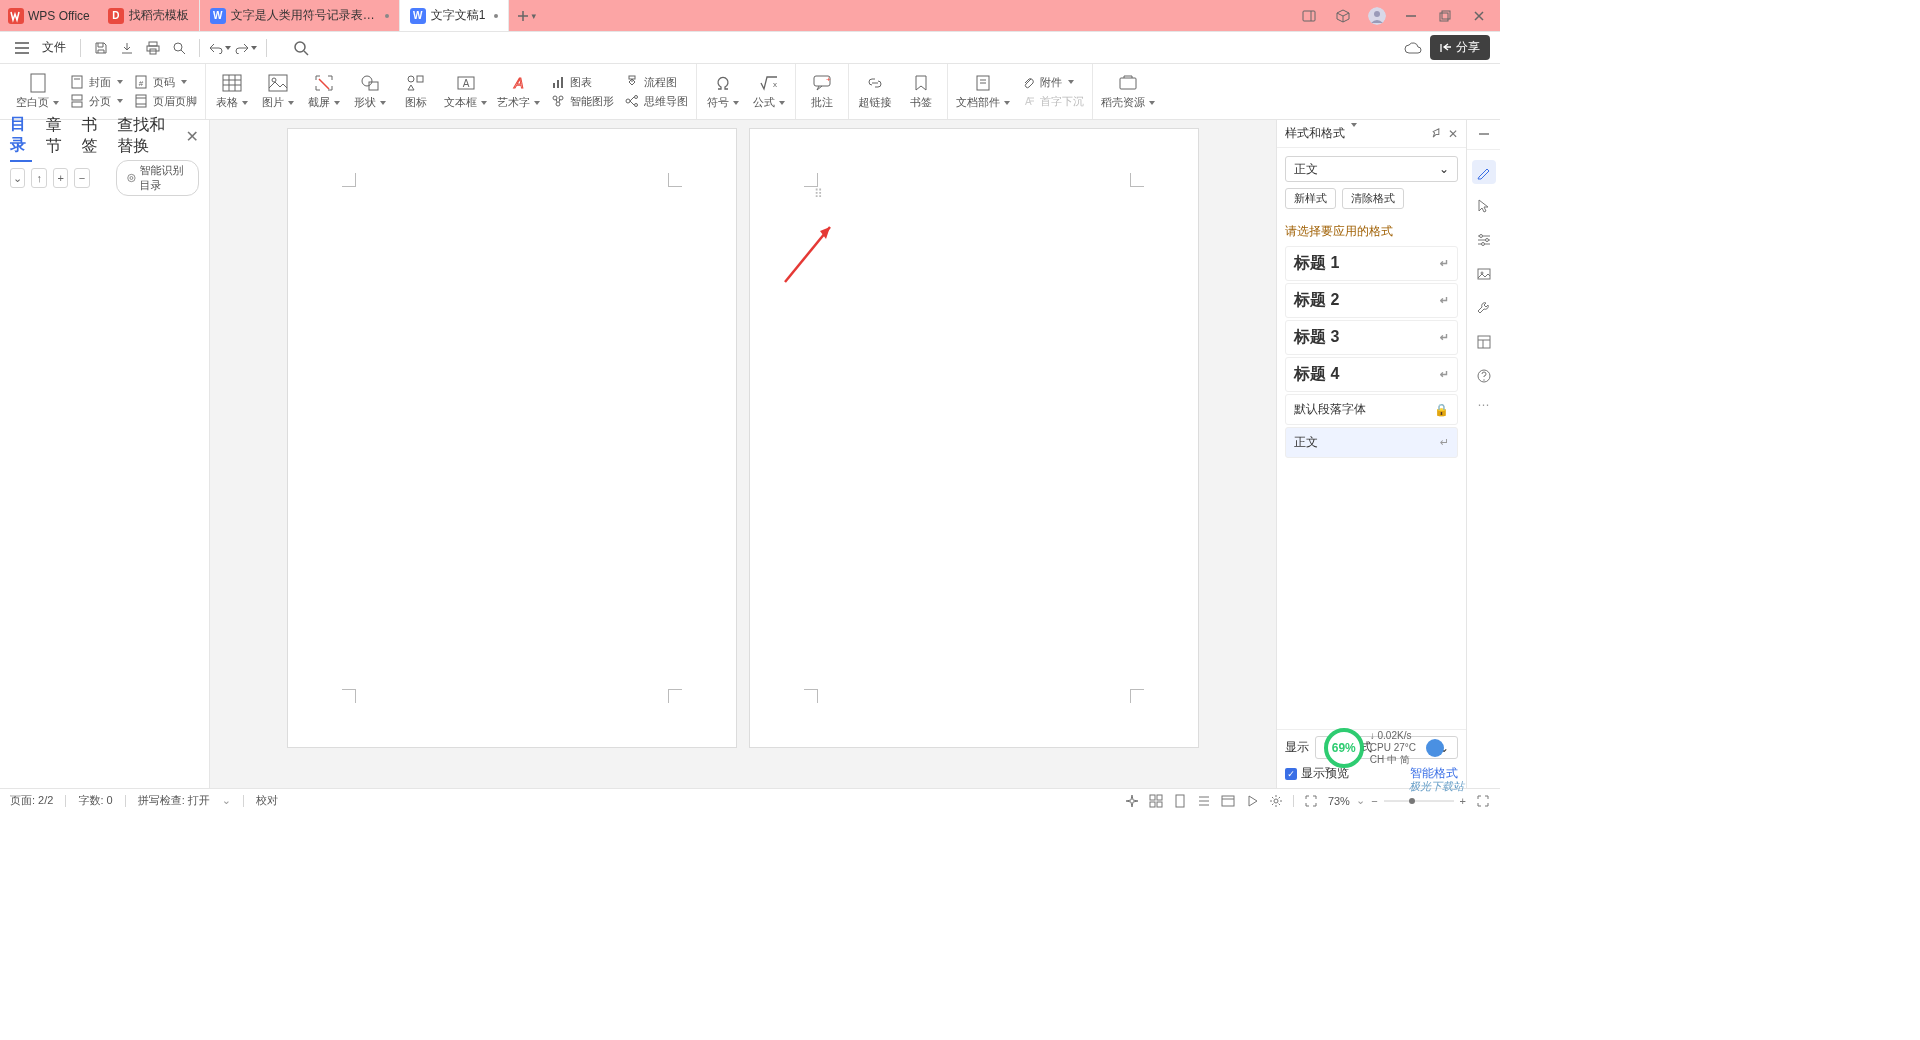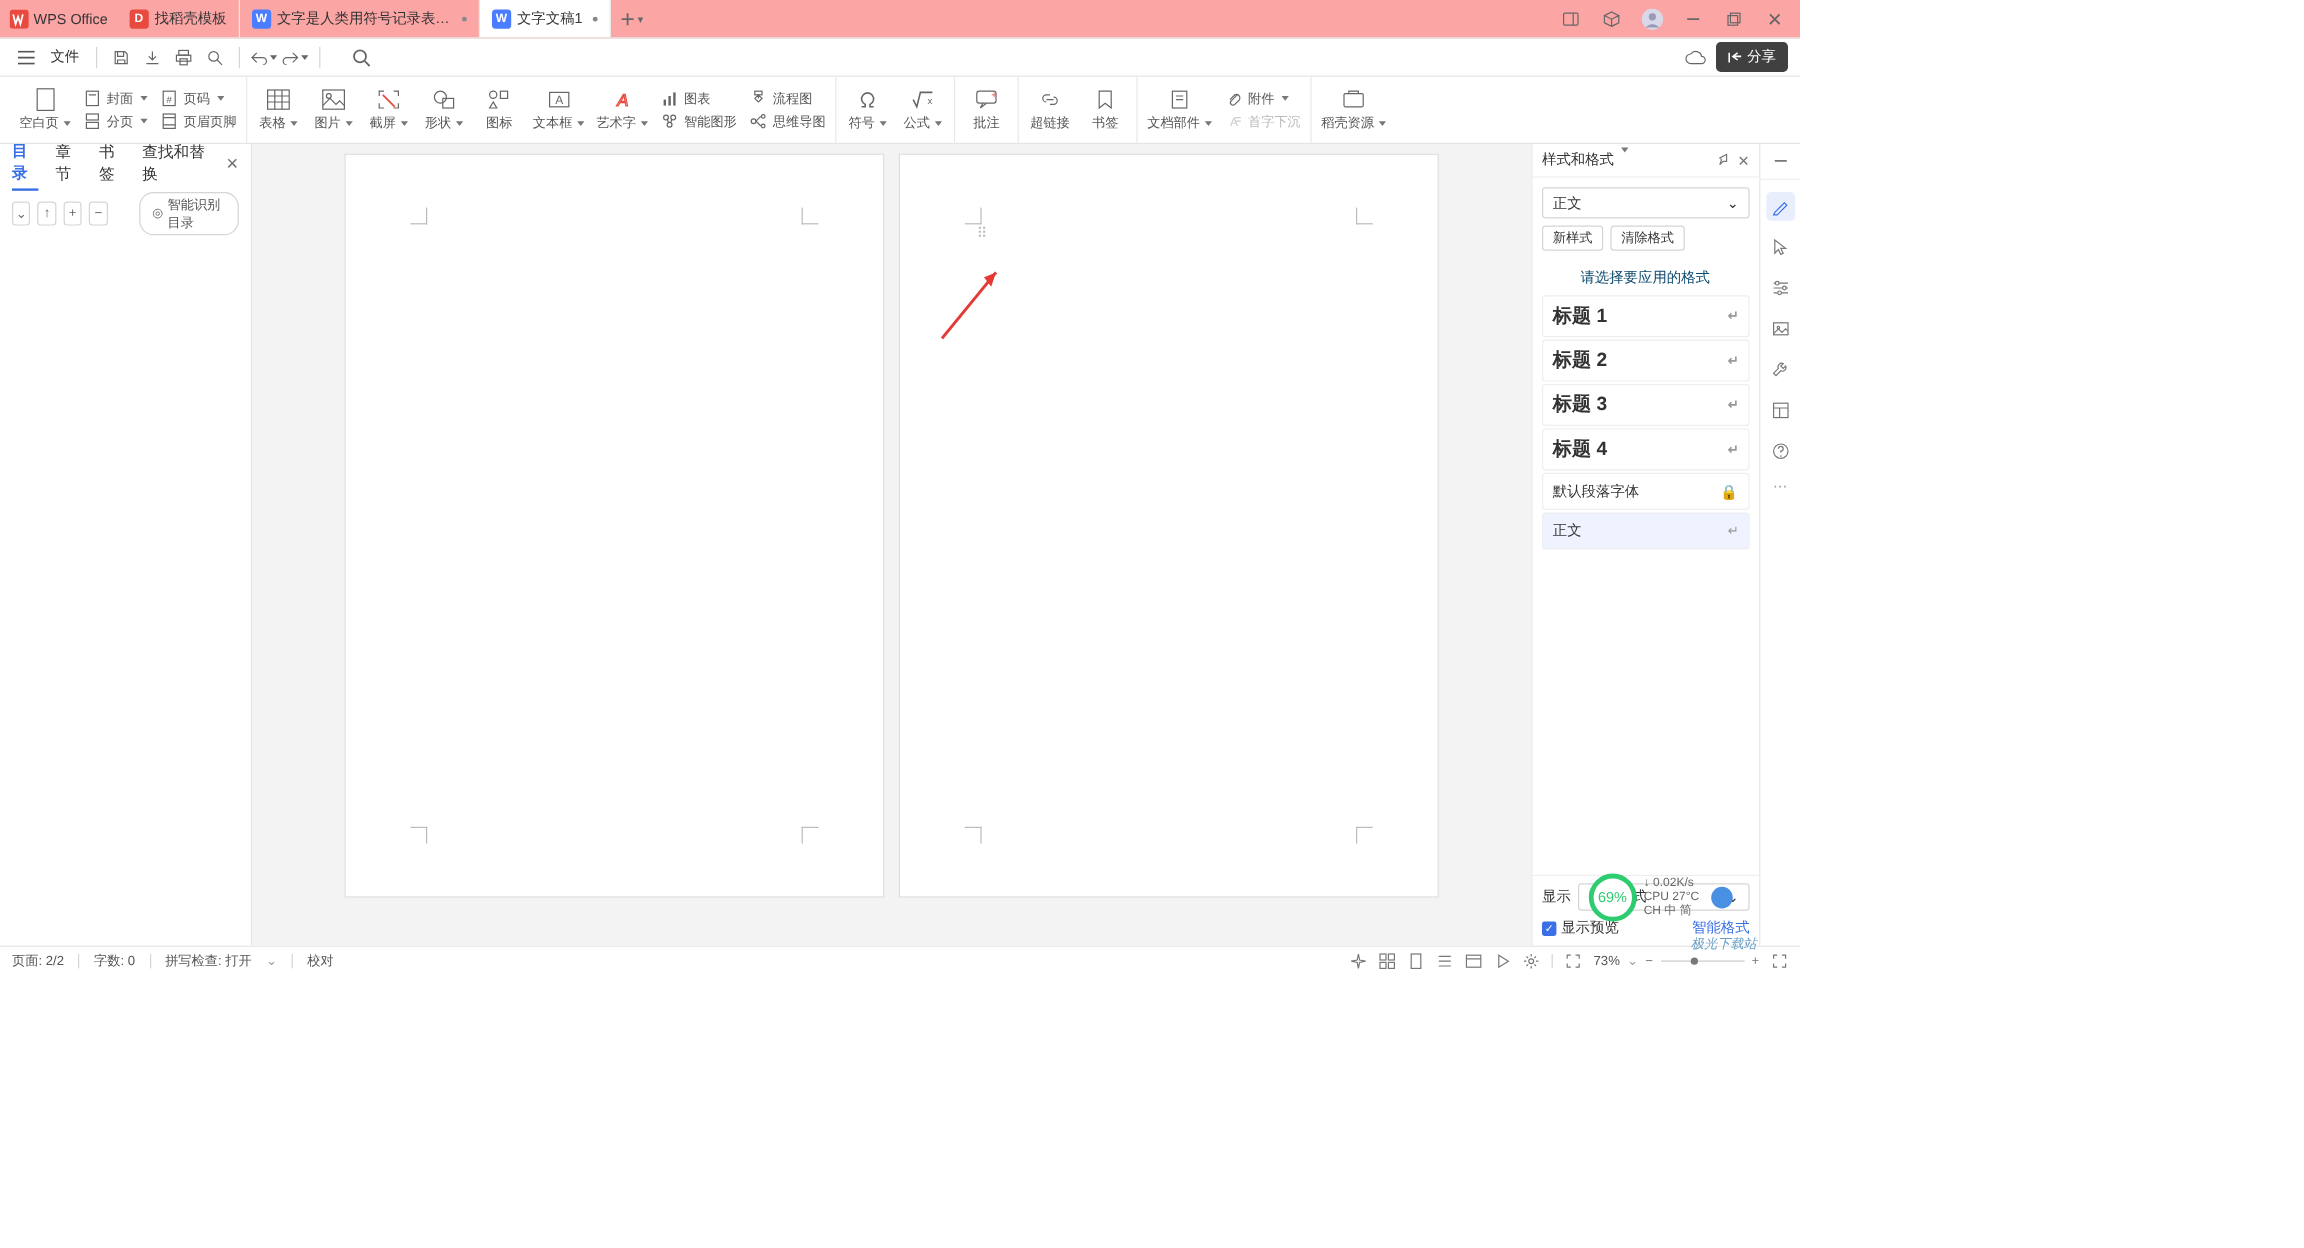--- a/index.html
+++ b/index.html
@@ -48,21 +48,21 @@
 .rbtn-big .lbl.chev::after { content: ''; border-left: 3px solid transparent; border-right: 3px solid transparent; border-top: 4px solid #777; margin-left: 2px; }
 .rstack { display: flex; flex-direction: column; gap: 4px; }
 .rbtn-sm { display: flex; align-items: center; gap: 4px; cursor: pointer; font-size: 11px; color: #555; white-space: nowrap; }
 .rbtn-sm .ic { width: 16px; display: flex; align-items: center; justify-content: center; }
 .rbtn-sm.chev::after { content: ''; border-left: 3px solid transparent; border-right: 3px solid transparent; border-top: 4px solid #777; margin-left: 2px; }
 .rbtn-sm.disabled { color: #bbb; }
 
 
 .body-row { display: flex; height: calc(100% - 32px - 32px - 56px - 24px); }
 .navpanel { width: 210px; border-right: 1px solid #e5e5e5; display: flex; flex-direction: column; }
-.nav-tabs { height: 32px; display: flex; align-items: center; padding: 0 10px; gap: 14px; font-size: 13px; justify-content: center; }
+.nav-tabs { height: 32px; display: flex; align-items: center; padding: 0 10px; gap: 14px; font-size: 16px; justify-content: center; }
 .nav-tab { cursor: pointer; padding: 4px 0; }
 .nav-tab.active { color: #3a6fe6; border-bottom: 2px solid #3a6fe6; font-weight: 600; }
 .nav-close { margin-left: auto; cursor: pointer; color: #777; }
 .nav-tools { display: flex; align-items: center; padding: 8px 10px; gap: 6px; }
 .nt-btn { width: 20px; height: 20px; border: 1px solid #d5d5d5; border-radius: 3px; display: flex; align-items: center; justify-content: center; cursor: pointer; color: #666; font-size: 11px; }
 .nt-pill { margin-left: 20px; border: 1px solid #d5d5d5; border-radius: 12px; padding: 2px 10px; display: flex; align-items: center; gap: 4px; cursor: pointer; font-size: 11px; color: #555; }
 
 
 .canvas { flex: 1; background: #f3f3f3; overflow: auto; display: flex; justify-content: center; padding: 8px; gap: 12px; position: relative; }
 .page { background: #fff; width: 450px; height: 620px; position: relative; border: 1px solid #dcdcdc; }
@@ -77,21 +77,21 @@
 
 .sidepanel { width: 190px; border-left: 1px solid #e5e5e5; display: flex; flex-direction: column; font-size: 12px; }
 .sp-head { height: 28px; display: flex; align-items: center; padding: 0 8px; gap: 4px; border-bottom: 1px solid #eee; }
 .sp-head .chev::after { content: ''; border-left: 3px solid transparent; border-right: 3px solid transparent; border-top: 4px solid #777; margin-left: 2px; }
 .sp-head-right { margin-left: auto; display: flex; gap: 6px; color: #777; }
 .sp-head-right span { cursor: pointer; }
 .sp-select { margin: 8px 8px 6px; border: 1px solid #d5d5d5; border-radius: 3px; height: 26px; display: flex; align-items: center; padding: 0 8px; cursor: pointer; }
 .sp-select .chev { margin-left: auto; }
 .sp-btn-row { display: flex; gap: 6px; padding: 0 8px 8px; }
 .sp-btn { border: 1px solid #d5d5d5; border-radius: 3px; padding: 2px 8px; cursor: pointer; font-size: 11px; }
-.sp-section-label { padding: 6px 8px; color: #0c4a6e; margin-left: 32px; }
+.sp-section-label { padding: 6px 8px; color: #a16207; }
 .style-list { padding: 0 8px; display: flex; flex-direction: column; gap: 2px; }
 .style-item { border: 1px solid #eee; border-radius: 3px; padding: 6px 8px; display: flex; align-items: center; cursor: pointer; }
 .style-item .pm { margin-left: auto; color: #999; font-size: 11px; }
 .style-item.h { font-family: "SimSun", serif; font-weight: bold; font-size: 16px; }
 .style-item.small { font-size: 12px; }
 .style-item .lock { margin-left: auto; color: #999; }
 .style-item.selected { background: #eef3ff; }
 .sp-footer { margin-top: auto; border-top: 1px solid #eee; padding: 6px 8px; display: flex; flex-direction: column; gap: 6px; }
 .sp-footer-row { display: flex; align-items: center; gap: 6px; }
 .sp-footer-select { border: 1px solid #d5d5d5; border-radius: 3px; padding: 2px 8px; flex: 1; cursor: pointer; display: flex; align-items: center; }
@@ -108,21 +108,21 @@
 
 
 .statusbar { height: 24px; border-top: 1px solid #e5e5e5; display: flex; align-items: center; padding: 0 10px; font-size: 11px; color: #555; gap: 12px; }
 .sb-sep { width: 1px; height: 12px; background: #d5d5d5; }
 .sb-right { margin-left: auto; display: flex; align-items: center; gap: 10px; }
 .sb-ic { cursor: pointer; color: #777; display: flex; align-items: center; }
 .zoom { display: flex; align-items: center; gap: 6px; }
 
 
 .hud { position: absolute; right: 56px; bottom: 44px; display: flex; align-items: center; gap: 6px; pointer-events: none; }
-.hud-ring { width: 40px; height: 40px; border-radius: 50%; border: 4px solid #2ecc71; display: flex; align-items: center; justify-content: center; font-weight: normal; color: #2ecc71; background: #fff; }
+.hud-ring { width: 40px; height: 40px; border-radius: 50%; border: 4px solid #2ecc71; display: flex; align-items: center; justify-content: center; font-weight: bold; color: #2ecc71; background: #fff; }
 .hud-info { display: flex; flex-direction: column; font-size: 10px; color: #666; line-height: 1.2; }
 .hud-bubble { width: 18px; height: 18px; border-radius: 50%; background: #4a90e2; margin-left: 4px; }
 .watermark { position: absolute; right: 36px; bottom: 18px; font-size: 11px; color: #9ab6ce; pointer-events: none; font-style: italic; }
 .watermark .cn { color: #6aa0c8; }
 
 svg { display: block; }
 </style>
 </head>
 <body>
 

